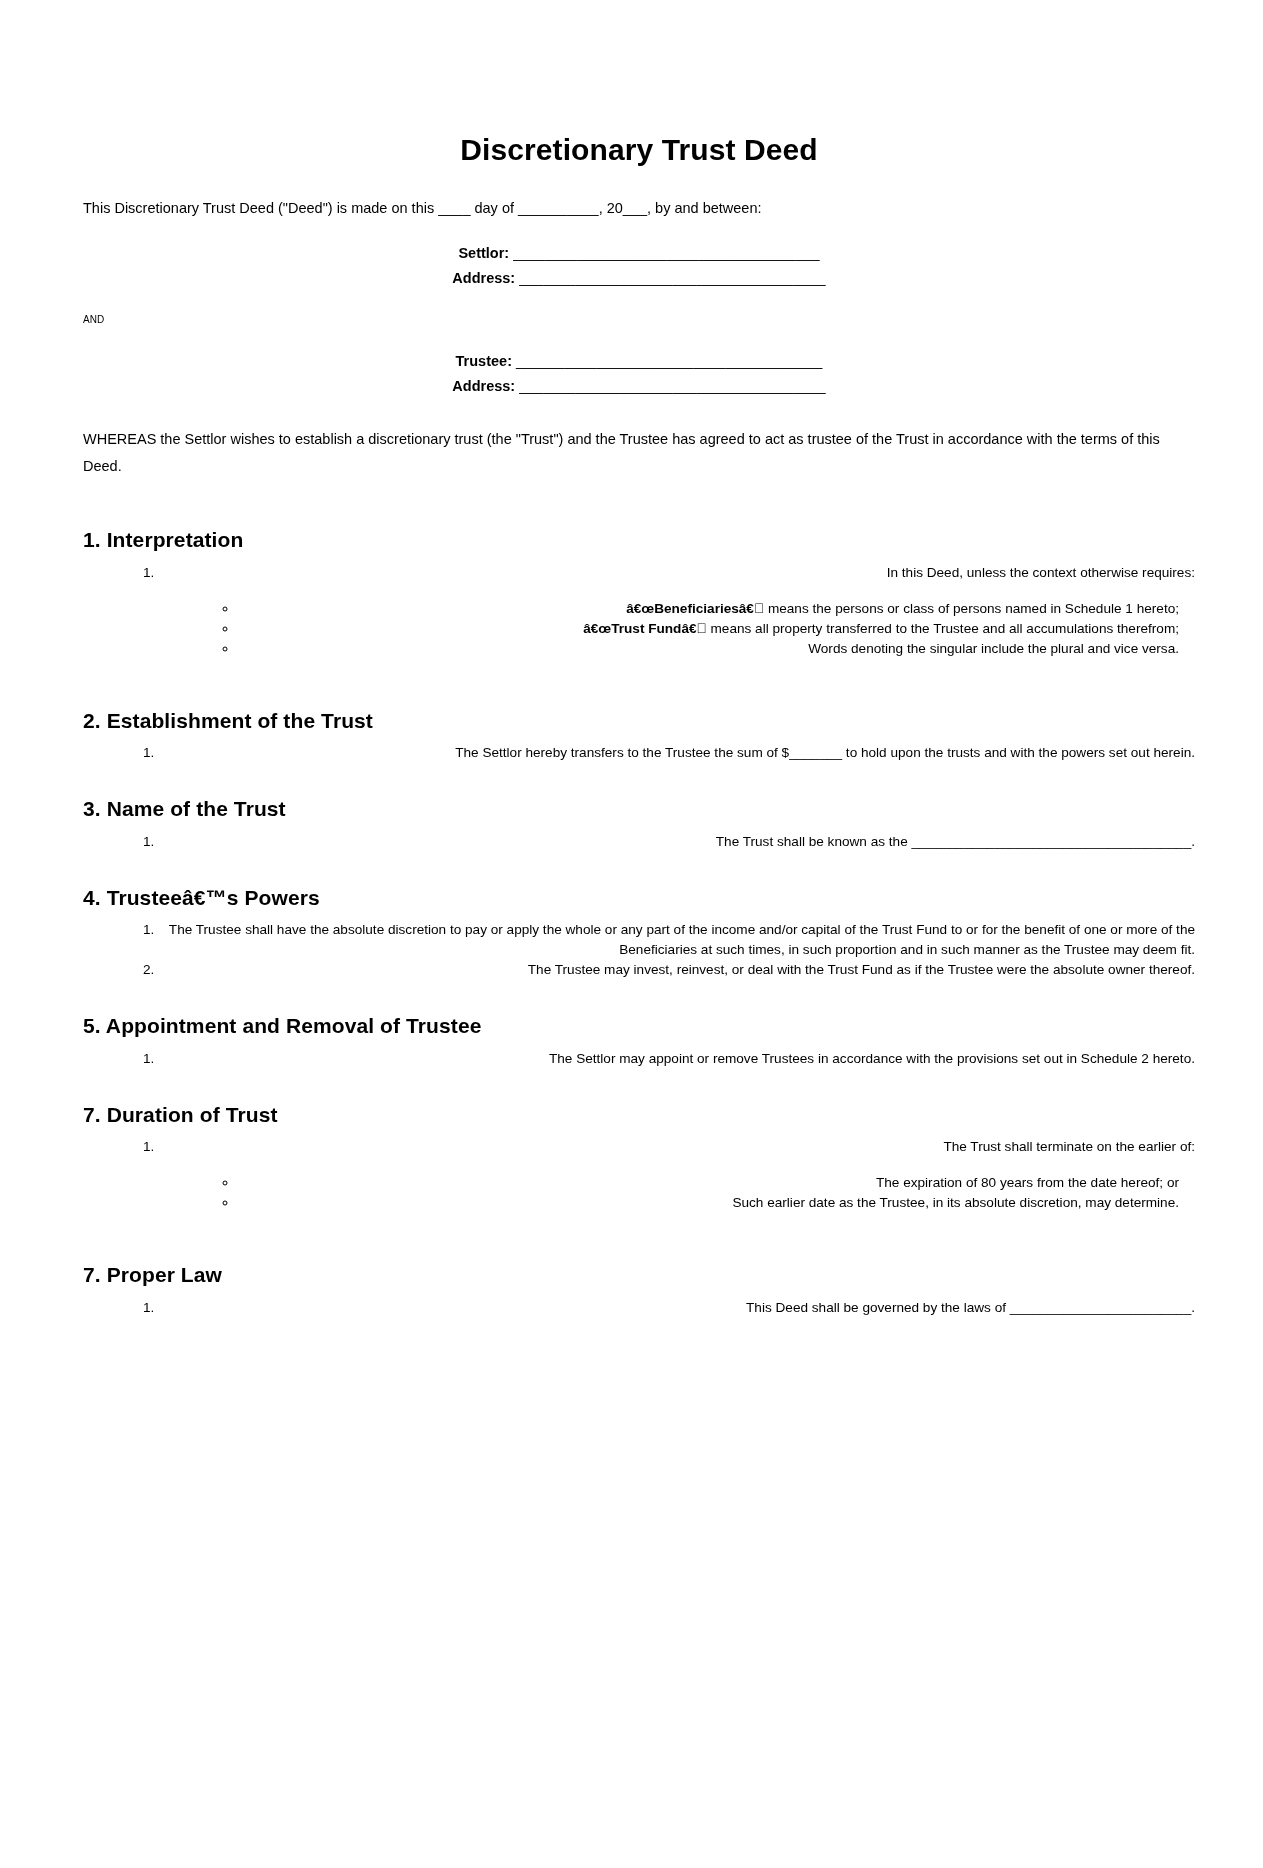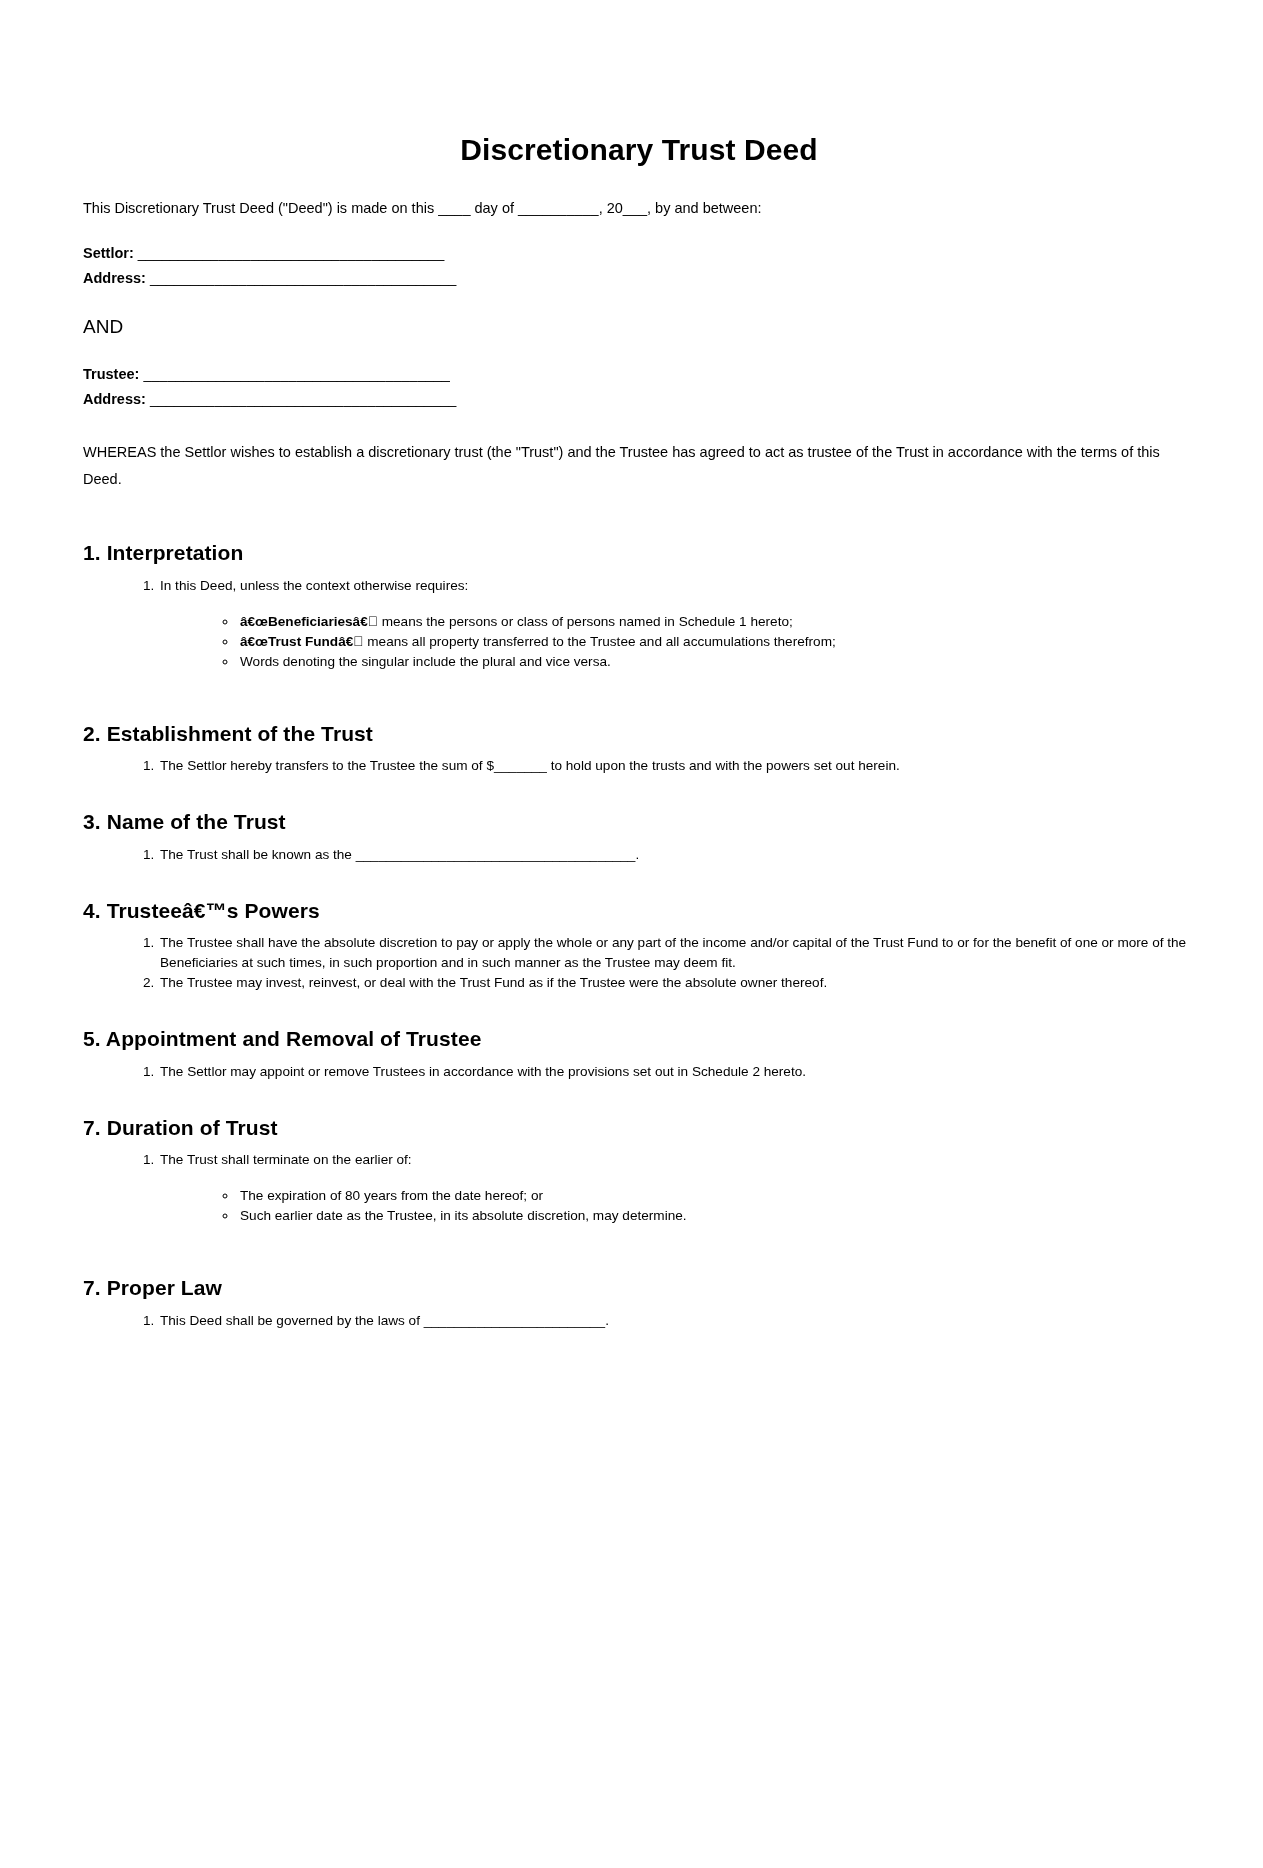--- a/index.html
+++ b/index.html
@@ -50,34 +50,35 @@
     line-height: 1.45;
     margin: 0;
     padding-top: 32px;
   }
 
   
   .party-block {
     margin-top: 22px;
     font-size: 14.5px;
     line-height: 1.72;
+    text-align: center;
   }
   .party-row {
     white-space: nowrap;
   }
   .party-label {
     font-weight: bold;
   }
   .party-rule {
     font-weight: normal;
   }
 
   .and-line {
     margin-top: 22px;
-    font-size: 19px;
+    font-size: 10px;
     line-height: 1.45;
   }
 
   
   .recital {
     margin-top: 27px;
     font-size: 14.5px;
     line-height: 1.85;
     text-align: left;
   }
@@ -93,20 +94,21 @@
     letter-spacing: 0.1px;
   }
 
   
   ol.level1 {
     margin: 9px 0 0 0;
     padding-left: 75px;
     font-size: 13.6px;
     line-height: 1.48;
     list-style-type: decimal;
+    text-align: right;
   }
   ol.level1 > li {
     padding-left: 2px;
     margin-bottom: 0;
   }
 
   ul.level2 {
     margin: 16px;
     padding-left: 62px;
     list-style-type: circle;

